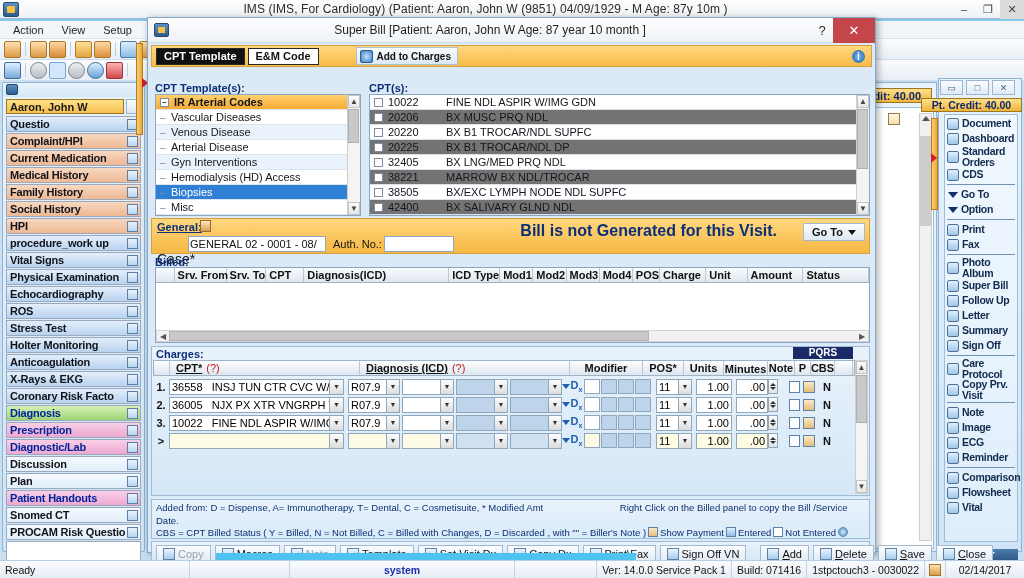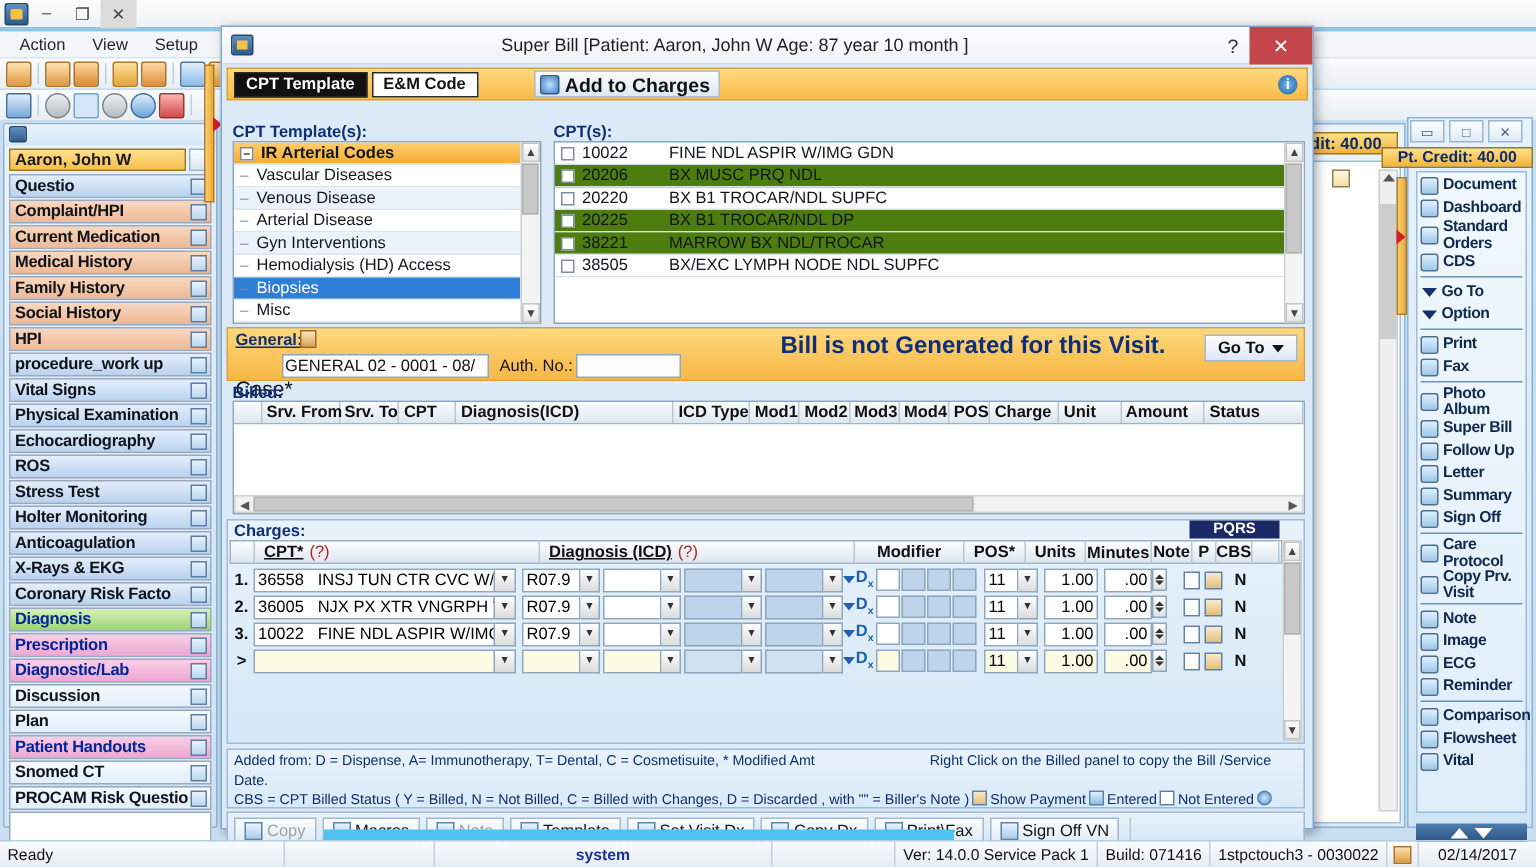--- a/index.html
+++ b/index.html
@@ -146,21 +146,21 @@
 
   .dlg-band{ height:22px; margin:2px 3px 0 3px;
      background:linear-gradient(#ffd87e,#f8bb49); border:1px solid #d9a13d;
      display:flex; align-items:center; padding-left:4px; position:relative;}
   .tabbtn{ height:17px; padding:0 7px; display:flex;align-items:center;
      font-weight:bold;font-size:11px; border:1px solid #2a2a2a; margin-right:3px;}
   .tabbtn.active{ background:#111; color:#fff;}
   .tabbtn.idle{ background:#fff; color:#111;}
   .addchg{ margin-left:34px; height:18px; padding:0 6px 0 3px; display:flex;align-items:center;gap:4px;
      background:linear-gradient(#fafcfe,#dde8f3); border:1px solid #a9bfd4;
-     font-weight:bold; font-size:13px; color:#121212;}
+     font-weight:bold; font-size:10px; color:#121212;}
   .addchg .ic{ width:13px;height:13px;background:radial-gradient(#bfe0ff,#3f81c4);
      border:1px solid #2d5d8e; border-radius:2px;}
   .infoico{ position:absolute; right:6px; top:4px; width:13px;height:13px; border-radius:50%;
      background:radial-gradient(#74b6ee,#1d5fa6); color:#fff; font-weight:bold;font-size:10px;
      text-align:center; line-height:13px;}
 
   .tmpl-lbl{ position:absolute; font-weight:bold;font-size:11px;color:#0c2f77;}
   .panel-box{ position:absolute; background:#fff; border:1px solid #8aa7c2;}
 
   
@@ -169,21 +169,21 @@
   .tree-row.root{ background:linear-gradient(#ffcf6f,#f6ab33); font-weight:bold; color:#13161c;}
   .tree-row.alt{ background:#eaf3fc;}
   .tree-row.sel{ background:#2f7fd4; color:#fff;}
   .tree-row .pm{ width:9px;height:9px;border:1px solid #7e8ea0;background:#fff;
      margin-right:5px; font-size:8px;line-height:7px;text-align:center;color:#333;flex:none;}
   .tree-row .dash{ width:9px; margin-right:2px; color:#7e8ea0; flex:none; font-size:10px;}
 
   
   .cpt-row{ height:15px; display:flex;align-items:center; padding-left:4px; font-size:11px;
      color:#13161c; border-bottom:1px solid #d9e1ea;}
-  .cpt-row.alt{ background:#4d7c0f;}
+  .cpt-row.alt{ background:#737373;}
   .cpt-row .cb{ width:9px;height:9px;border:1px solid #7e8ea0;background:#fff;margin-right:5px;flex:none;}
   .cpt-row .code{ width:58px; flex:none;}
 
   .vscroll{ position:absolute; width:13px; background:#f4f4f4; border-left:1px solid #cfcfcf;}
   .vscroll .ar{ height:13px; background:linear-gradient(#fbfbfb,#e6e6e6); border:1px solid #c4c4c4;
      display:flex;align-items:center;justify-content:center; font-size:8px;color:#444;}
   .vscroll .th{ position:absolute; left:0; width:11px; background:#c9c9c9; border:1px solid #b0b0b0;}
 
   
   .genbar{ position:absolute; left:3px; top:200px; width:719px; height:36px;
@@ -273,20 +273,21 @@
   .statusbar .sys{ color:#1a2fa8; font-weight:bold;}
   .taskbar{ position:absolute; left:216px; bottom:18px; width:420px; height:7px; background:#4ec3f0;}
 </style>
 </head>
 <body>
 
 <div id="root">
 
   <div class="app-titlebar">
     <div class="app-ico"></div>
+    <div class="app-title">IMS (IMS, For Cardiology)    (Patient: Aaron, John W (9851) 04/09/1929 - M Age: 87y 10m )</div>
     <div class="win-btns">
       <div class="win-btn">–</div>
       <div class="win-btn">❐</div>
       <div class="win-btn close">✕</div>
     </div>
   </div>
   <div class="app-underline"></div>
 
   <div class="menubar">
     <span>Action</span>
@@ -642,29 +643,39 @@
           <div class="cpt-row">
             <span class="cb"></span>
             <span class="code">20220</span>
             <span>BX B1 TROCAR/NDL SUPFC</span>
           </div>
           <div class="cpt-row alt">
             <span class="cb"></span>
             <span class="code">20225</span>
             <span>BX B1 TROCAR/NDL DP</span>
           </div>
+          <div class="cpt-row">
+            <span class="cb"></span>
+            <span class="code">32405</span>
+            <span>BX LNG/MED PRQ NDL</span>
+          </div>
           <div class="cpt-row alt">
             <span class="cb"></span>
             <span class="code">38221</span>
             <span>MARROW BX NDL/TROCAR</span>
           </div>
           <div class="cpt-row">
             <span class="cb"></span>
             <span class="code">38505</span>
             <span>BX/EXC LYMPH NODE NDL SUPFC</span>
+          </div>
+          <div class="cpt-row alt">
+            <span class="cb"></span>
+            <span class="code">42400</span>
+            <span>BX SALIVARY GLND NDL</span>
           </div>
         </div>
       <div class="vscroll" style="right:0;top:0;bottom:0;">
         <div class="ar">▲</div>
         <div class="th" style="top:14px;height:60px;"></div>
         <div class="ar" style="position:absolute;bottom:0;left:0;right:0;">▼</div>
       </div>
     </div>
 
     <div class="genbar">
@@ -975,20 +986,38 @@
           <div class="bbtn">
             <span class="ic"></span>
             <span>Print\Fax</span>
           </div>
           <div class="bbtn">
             <span class="ic"></span>
             <span>Sign Off VN</span>
           </div>
         </div>
       <div class="bsep"></div>
+      <div id="btns-right" style="display:flex;gap:4px;">
+          <div class="bbtn">
+            <span class="ic"></span>
+            <span><u>A</u>dd</span>
+          </div>
+          <div class="bbtn">
+            <span class="ic"></span>
+            <span><u>D</u>elete</span>
+          </div>
+          <div class="bbtn">
+            <span class="ic"></span>
+            <span><u>S</u>ave</span>
+          </div>
+          <div class="bbtn">
+            <span class="ic"></span>
+            <span><u>C</u>lose</span>
+          </div>
+        </div>
     </div>
 
   </div>
 
   <div class="taskbar"></div>
   <div class="statusbar">
     <div class="cell" style="width:190px;">Ready</div>
     <div class="cell" style="width:100px;"></div>
     <div class="cell sys" style="width:225px;justify-content:center;">system</div>
     <div class="cell grow"></div>

